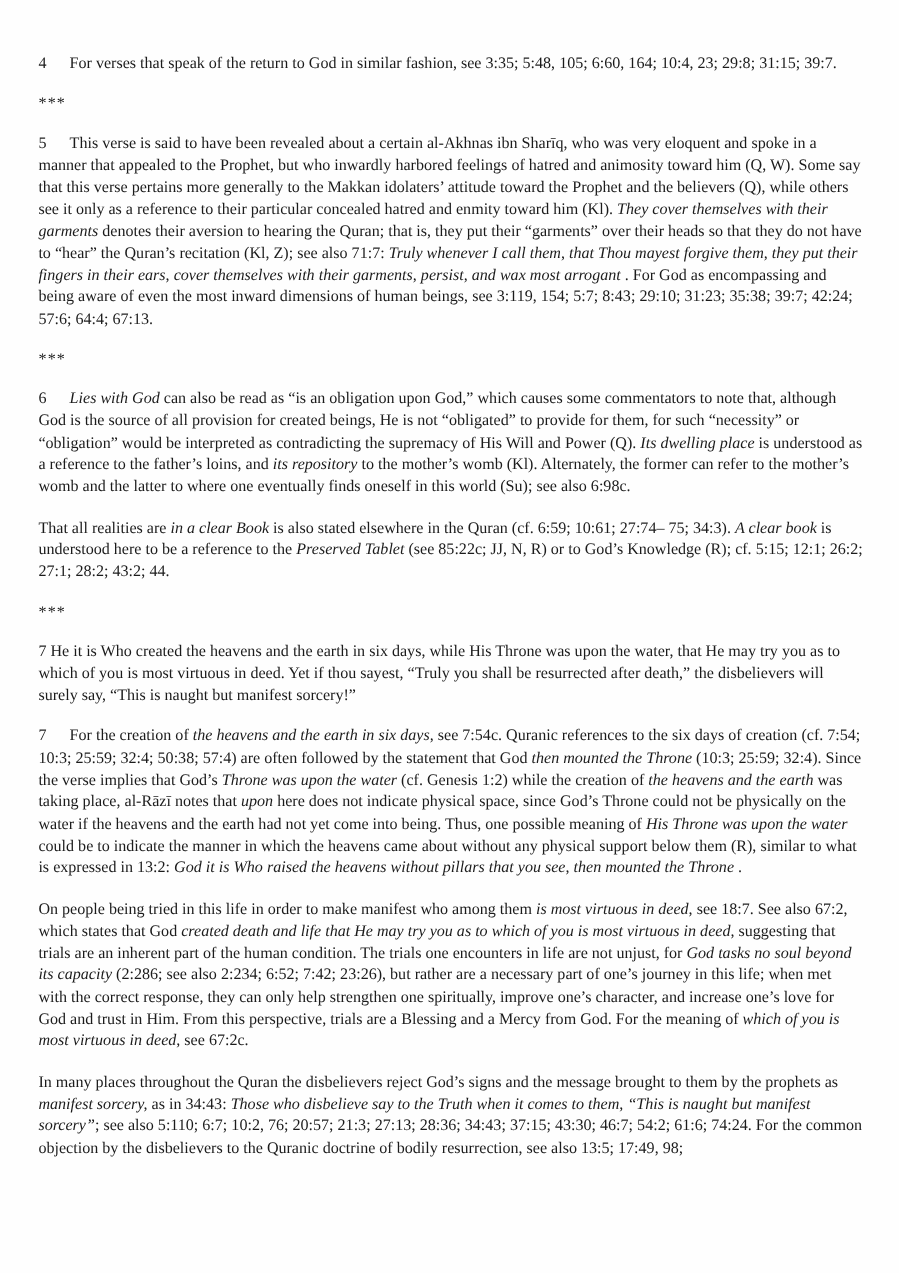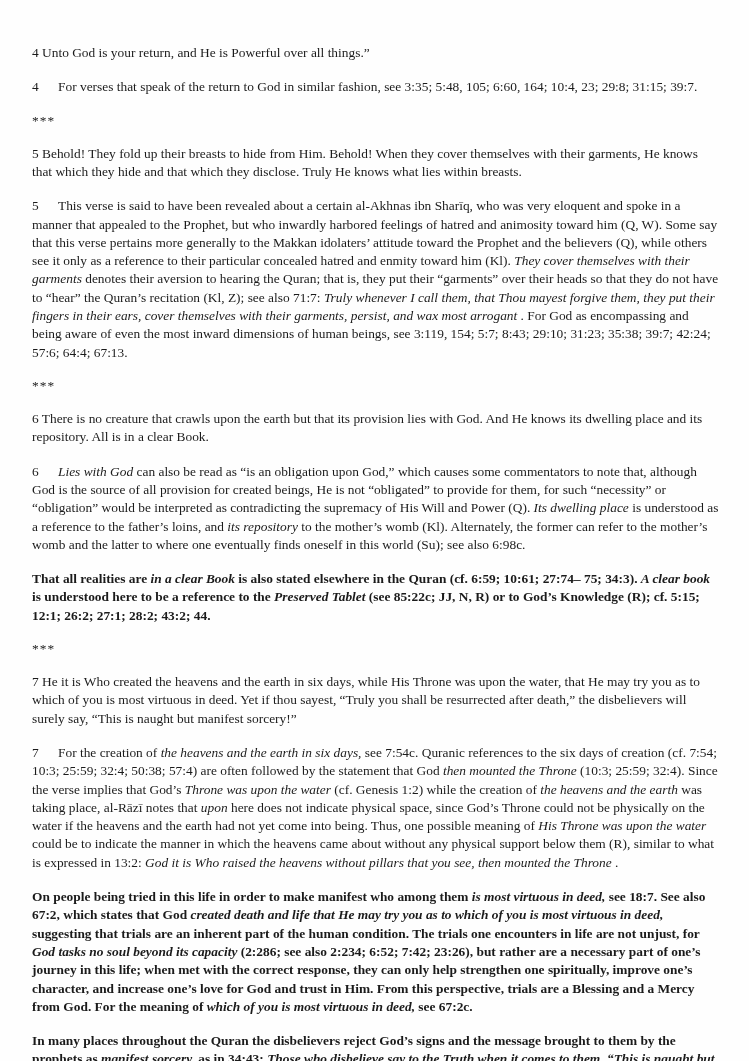--- a/index.html
+++ b/index.html
@@ -40,44 +40,40 @@
   .commentary {
     position: relative;
     padding-left: 0;
   }
   .cnum {
     display: inline-block;
     min-width: 26px;
   }
   .cont {
     text-indent: 0;
-    font-weight: bold;
   }
   .sep {
     margin: 0 0 16px 0;
     letter-spacing: 1px;
     font-size: 13.4px;
     line-height: 1.2;
   }
   i, .it {
     font-style: italic;
   }
 </style>
 </head>
 <body>
 
 <div id="page">
   <div class="doc" id="doc-body">
-      <p class="blk verse">4 Unto God is your return, and He is Powerful over all things.”</p>
       <p class="blk commentary"><span class="cnum">4</span><span>For verses that speak of the return to God in similar fashion, see 3:35; 5:48, 105; 6:60, 164; 10:4, 23; 29:8; 31:15; 39:7.</span></p>
       <p class="sep">***</p>
-      <p class="blk verse">5 Behold! They fold up their breasts to hide from Him. Behold! When they cover themselves with their garments, He knows that which they hide and that which they disclose. Truly He knows what lies within breasts.</p>
       <p class="blk commentary"><span class="cnum">5</span><span>This verse is said to have been revealed about a certain al-Akhnas ibn Sharīq, who was very eloquent and spoke in a manner that appealed to the Prophet, but who inwardly harbored feelings of hatred and animosity toward him (Q, W). Some say that this verse pertains more generally to the Makkan idolaters’ attitude toward the Prophet and the believers (Q), while others see it only as a reference to their particular concealed hatred and enmity toward him (Kl). <i class="it">They cover themselves with their garments</i> denotes their aversion to hearing the Quran; that is, they put their “garments” over their heads so that they do not have to “hear” the Quran’s recitation (Kl, Z); see also 71:7: <i class="it">Truly whenever I call them, that Thou mayest forgive them, they put their fingers in their ears, cover themselves with their garments, persist, and wax most arrogant</i> . For God as encompassing and being aware of even the most inward dimensions of human beings, see 3:119, 154; 5:7; 8:43; 29:10; 31:23; 35:38; 39:7; 42:24; 57:6; 64:4; 67:13.</span></p>
       <p class="sep">***</p>
-      <p class="blk verse">6 There is no creature that crawls upon the earth but that its provision lies with God. And He knows its dwelling place and its repository. All is in a clear Book.</p>
       <p class="blk commentary"><span class="cnum">6</span><span><i class="it">Lies with God</i> can also be read as “is an obligation upon God,” which causes some commentators to note that, although God is the source of all provision for created beings, He is not “obligated” to provide for them, for such “necessity” or “obligation” would be interpreted as contradicting the supremacy of His Will and Power (Q). <i class="it">Its dwelling place</i> is understood as a reference to the father’s loins, and <i class="it">its repository</i> to the mother’s womb (Kl). Alternately, the former can refer to the mother’s womb and the latter to where one eventually finds oneself in this world (Su); see also 6:98c.</span></p>
       <p class="blk cont">That all realities are <i class="it">in a clear Book</i> is also stated elsewhere in the Quran (cf. 6:59; 10:61; 27:74– 75; 34:3). <i class="it">A clear book</i> is understood here to be a reference to the <i class="it">Preserved Tablet</i> (see 85:22c; JJ, N, R) or to God’s Knowledge (R); cf. 5:15; 12:1; 26:2; 27:1; 28:2; 43:2; 44.</p>
       <p class="sep">***</p>
       <p class="blk verse">7 He it is Who created the heavens and the earth in six days, while His Throne was upon the water, that He may try you as to which of you is most virtuous in deed. Yet if thou sayest, “Truly you shall be resurrected after death,” the disbelievers will surely say, “This is naught but manifest sorcery!”</p>
       <p class="blk commentary"><span class="cnum">7</span><span>For the creation of <i class="it">the heavens and the earth in six days,</i> see 7:54c. Quranic references to the six days of creation (cf. 7:54; 10:3; 25:59; 32:4; 50:38; 57:4) are often followed by the statement that God <i class="it">then mounted the Throne</i> (10:3; 25:59; 32:4). Since the verse implies that God’s <i class="it">Throne was upon the water</i> (cf. Genesis 1:2) while the creation of <i class="it">the heavens and the earth</i> was taking place, al-Rāzī notes that <i class="it">upon</i> here does not indicate physical space, since God’s Throne could not be physically on the water if the heavens and the earth had not yet come into being. Thus, one possible meaning of <i class="it">His Throne was upon the water</i> could be to indicate the manner in which the heavens came about without any physical support below them (R), similar to what is expressed in 13:2: <i class="it">God it is Who raised the heavens without pillars that you see, then mounted the Throne</i> .</span></p>
       <p class="blk cont">On people being tried in this life in order to make manifest who among them <i class="it">is most virtuous in deed,</i> see 18:7. See also 67:2, which states that God <i class="it">created death and life that He may try you as to which of you is most virtuous in deed,</i> suggesting that trials are an inherent part of the human condition. The trials one encounters in life are not unjust, for <i class="it">God tasks no soul beyond its capacity</i> (2:286; see also 2:234; 6:52; 7:42; 23:26), but rather are a necessary part of one’s journey in this life; when met with the correct response, they can only help strengthen one spiritually, improve one’s character, and increase one’s love for God and trust in Him. From this perspective, trials are a Blessing and a Mercy from God. For the meaning of <i class="it">which of you is most virtuous in deed,</i> see 67:2c.</p>
       <p class="blk cont">In many places throughout the Quran the disbelievers reject God’s signs and the message brought to them by the prophets as <i class="it">manifest sorcery,</i> as in 34:43: <i class="it">Those who disbelieve say to the Truth when it comes to them, “This is naught but manifest sorcery”</i>; see also 5:110; 6:7; 10:2, 76; 20:57; 21:3; 27:13; 28:36; 34:43; 37:15; 43:30; 46:7; 54:2; 61:6; 74:24. For the common objection by the disbelievers to the Quranic doctrine of bodily resurrection, see also 13:5; 17:49, 98;</p>
     </div>
 </div>
 

